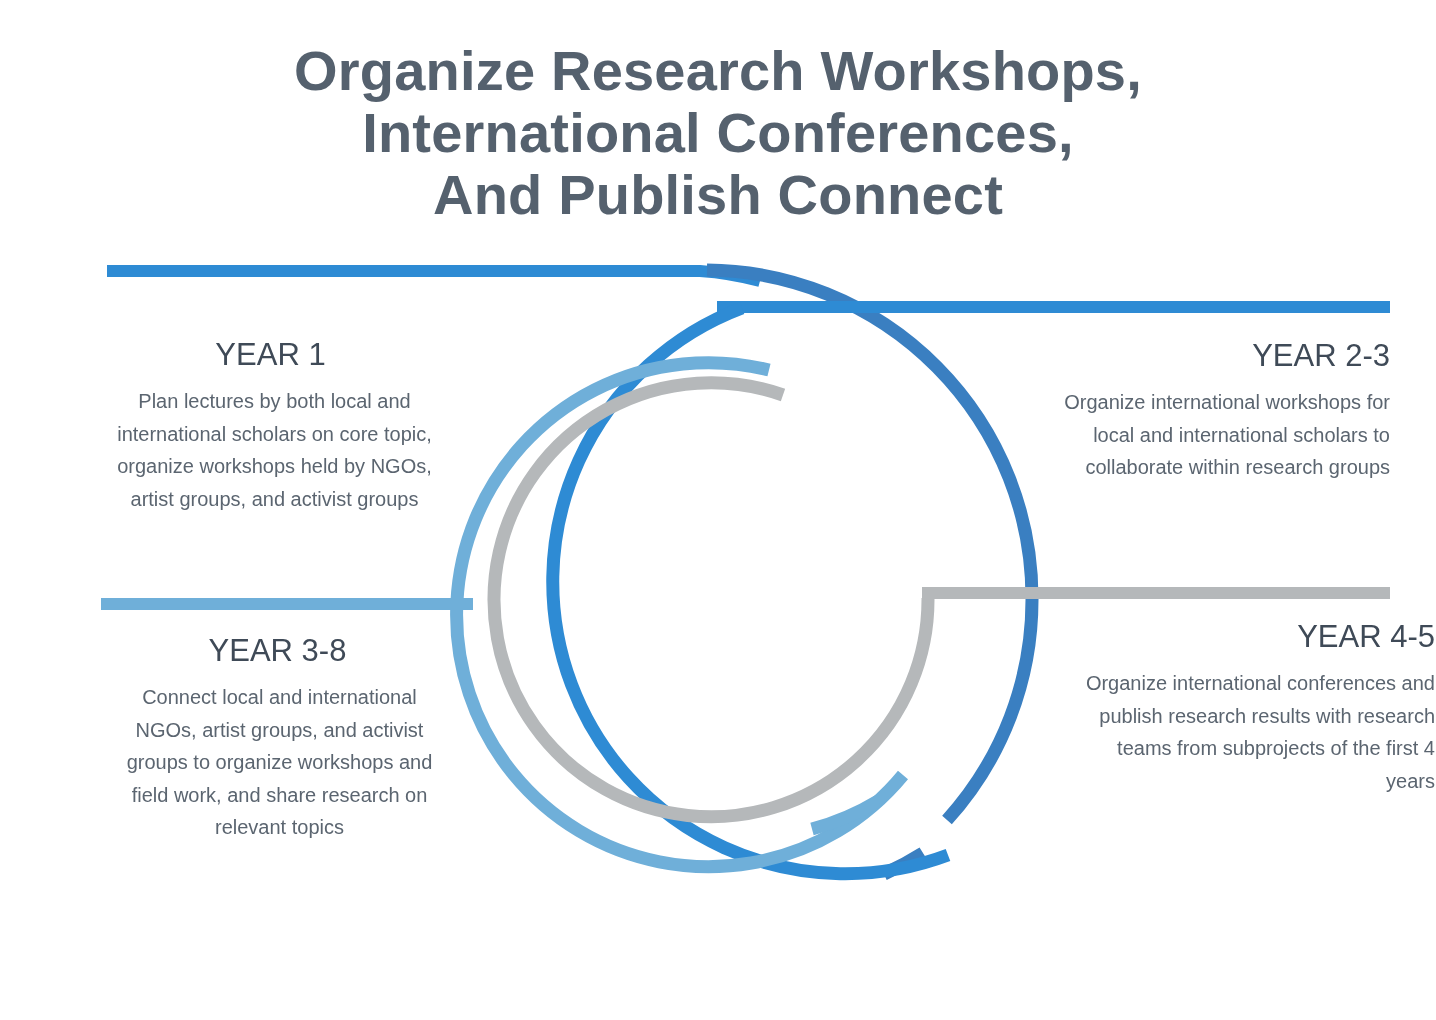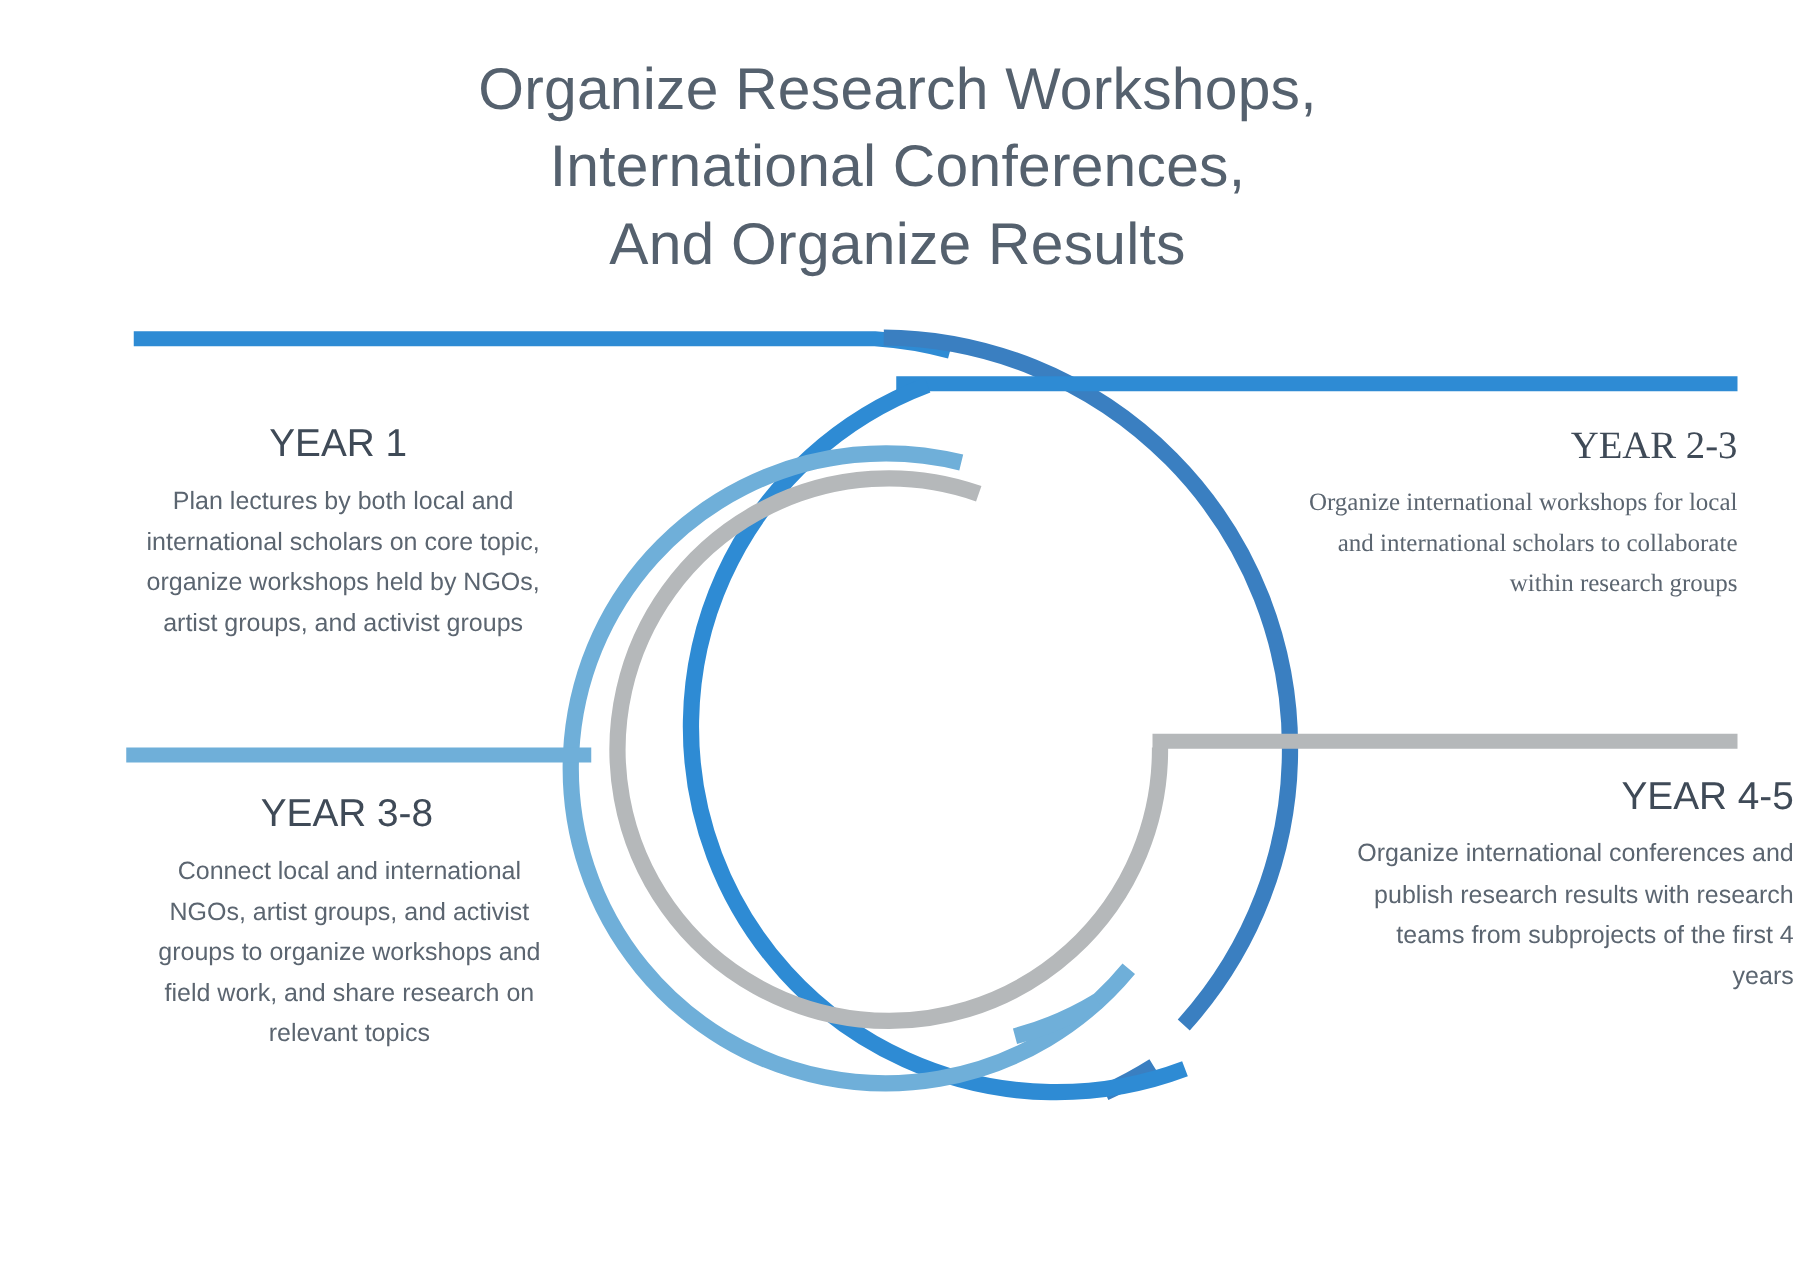--- a/index.html
+++ b/index.html
@@ -21,23 +21,23 @@
   }
 
   
   #title {
     position: absolute;
     left: 0;
     top: 40px;
     width: 1436px;
     text-align: center;
     color: #55616e;
-    font-size: 47px;
+    font-size: 56px;
     line-height: 62px;
-    font-weight: 400;
+    font-weight: 700;
     letter-spacing: 0.2px;
   }
   #title .tline { display: block; white-space: pre; }
 
   
   #graphic {
     position: absolute;
     left: 0;
     top: 0;
     width: 1436px;
@@ -62,32 +62,32 @@
   }
   .block.left  { text-align: center; }
   .block.right { text-align: right; }
 
   #block-y1   { left: 98px;  top: 336px; width: 345px; }
   #block-y1 .body { padding-left: 8px; }
 
   #block-y34  { left: 105px; top: 632px; width: 345px; }
   #block-y34 .body { padding-left: 4px; }
 
-  #block-y23  { left: 1040px; top: 337px; width: 350px; font-family: Liberation Serif, serif; }
+  #block-y23  { left: 1040px; top: 337px; width: 350px; }
   #block-y45  { left: 1065px; top: 618px; width: 370px; }
 </style>
 </head>
 <body>
 
 <div id="canvas">
 
   <div id="title">
     <span class="tline">Organize Research Workshops,</span>
     <span class="tline">International Conferences,</span>
-    <span class="tline">And Organize Results</span>
+    <span class="tline">And Publish Connect</span>
   </div>
 
   <svg id="graphic" viewBox="0 0 1436 1020">
 
     <path d="M 107 271 L 700 271 A 310 310 0 0 1 760 281" stroke="#2E8BD4" stroke-width="12" fill="none" stroke-linecap="butt"></path>
 
     <path d="M 707 270
              A 328 328 0 0 1 1032 598
              A 328 328 0 0 1 947 820" stroke="#3A7FC1" stroke-width="13" fill="none" stroke-linecap="butt"></path>
 

